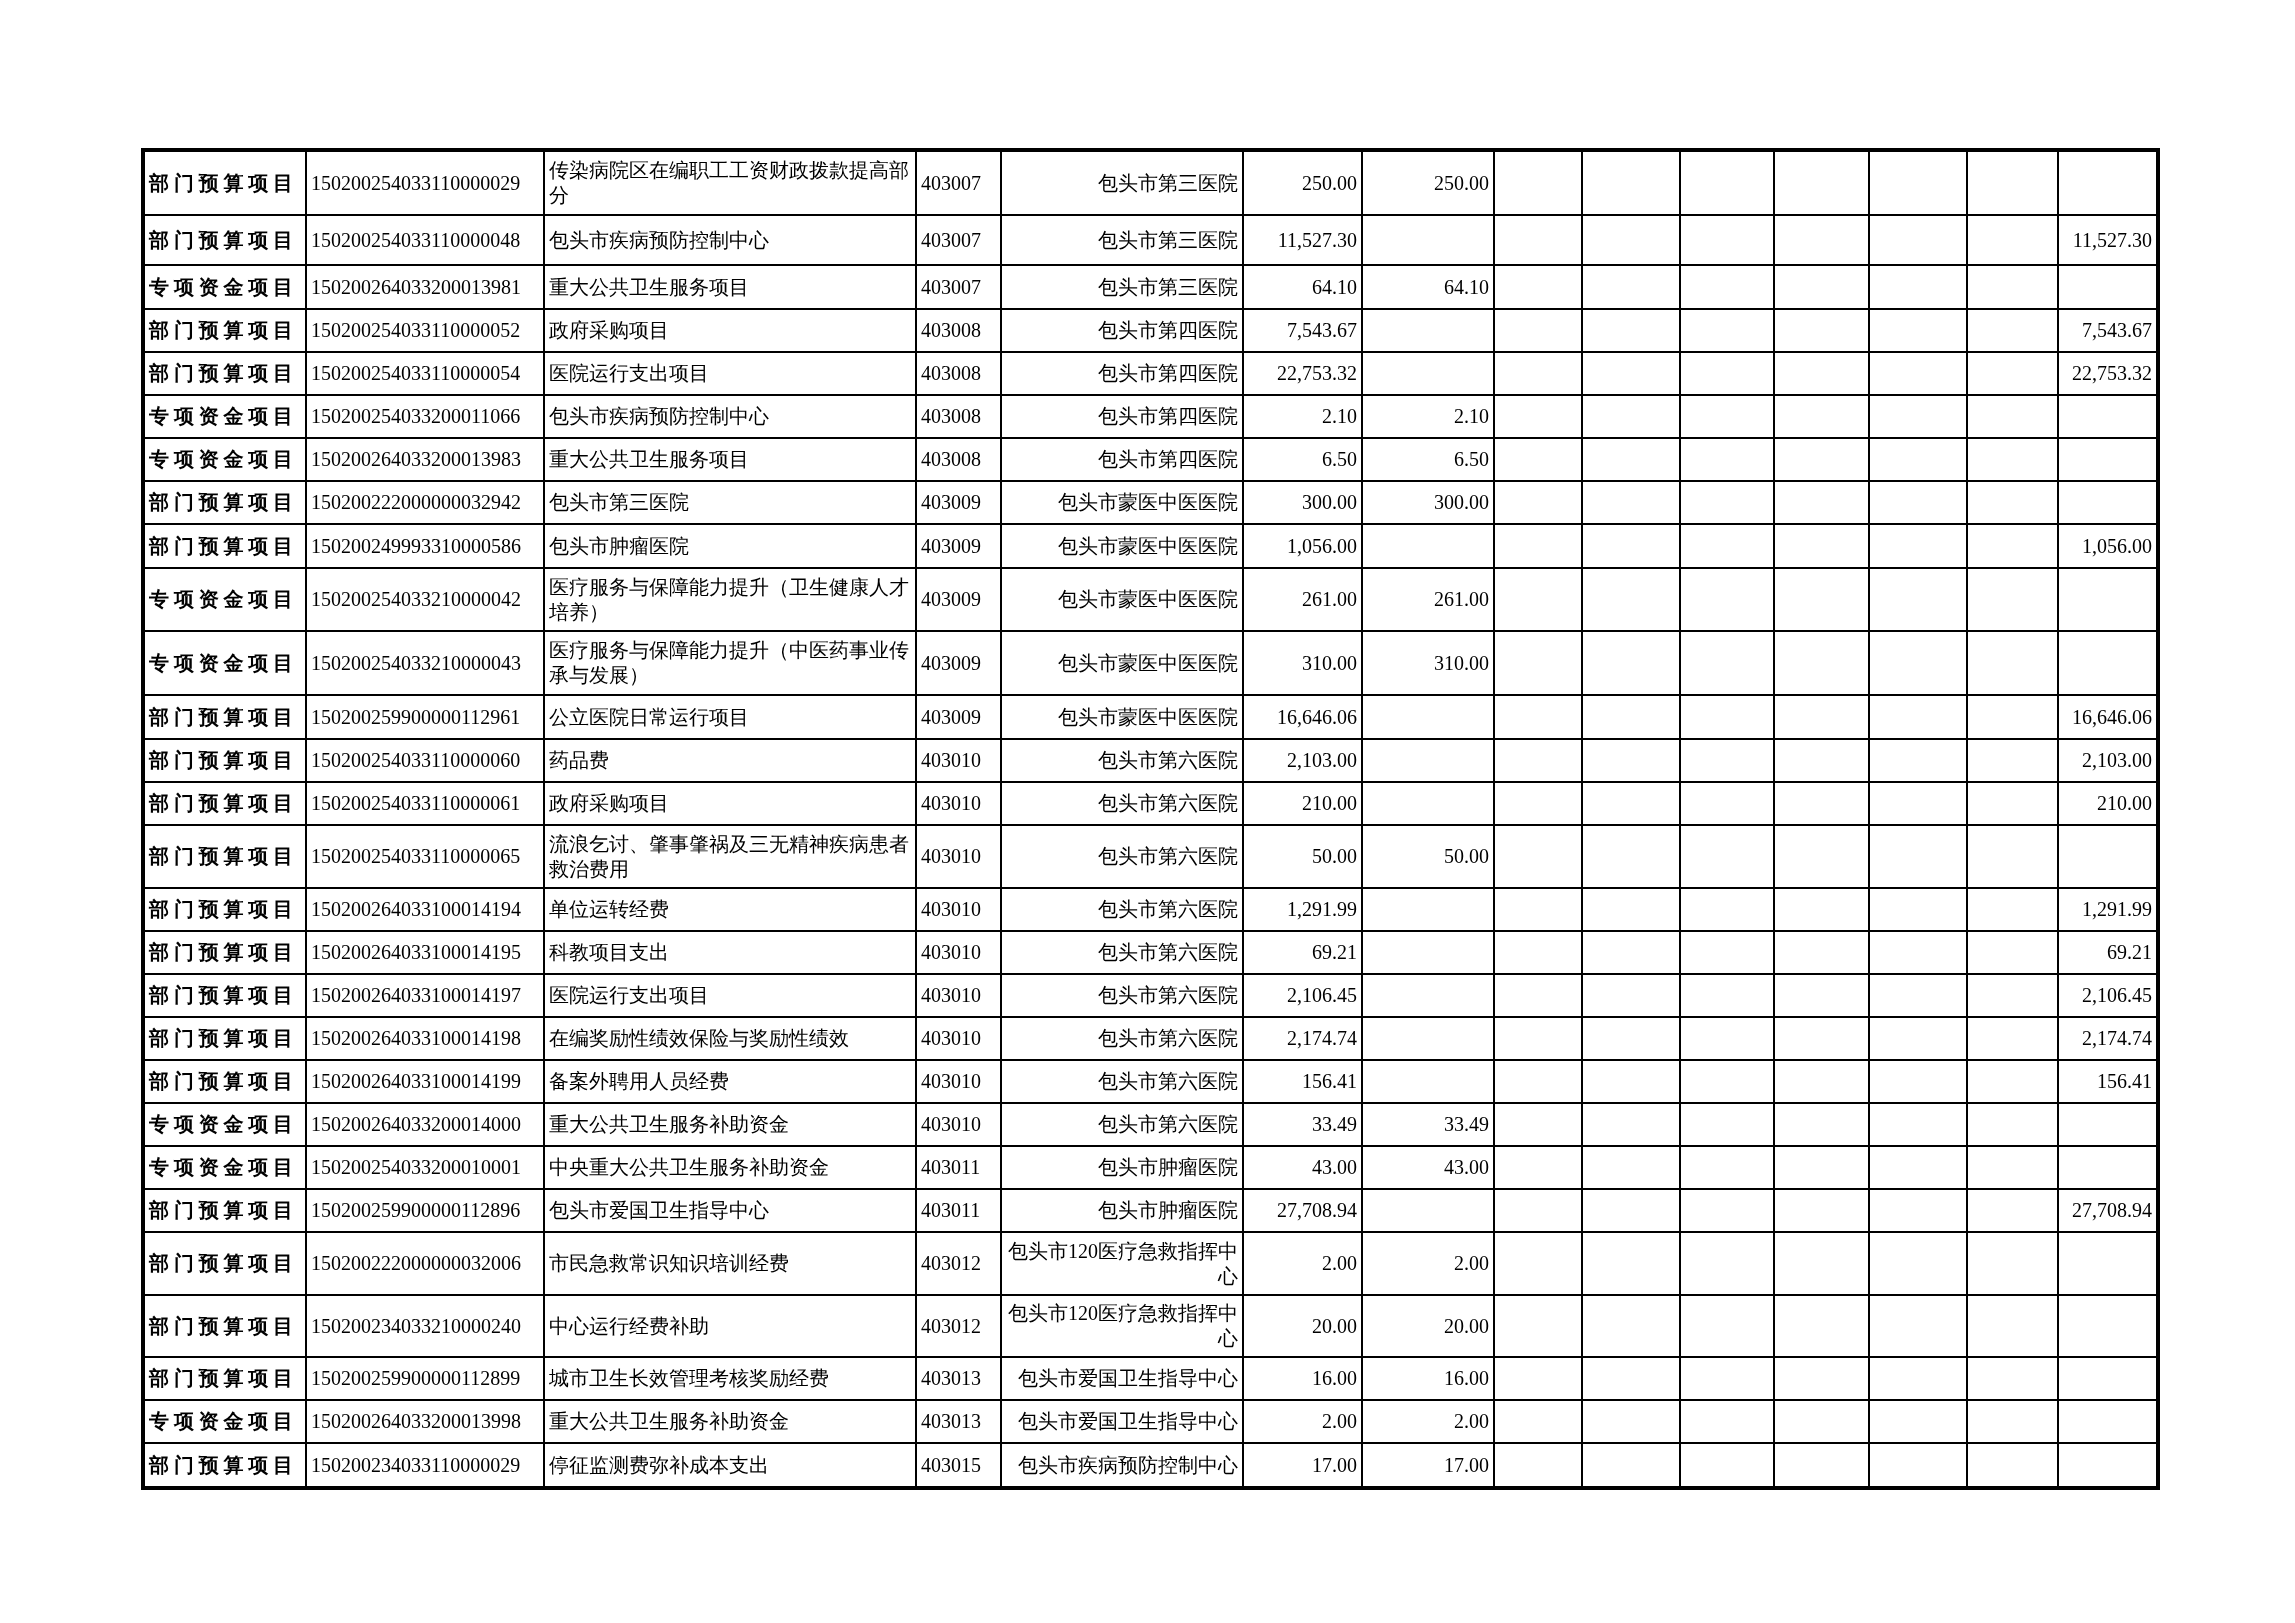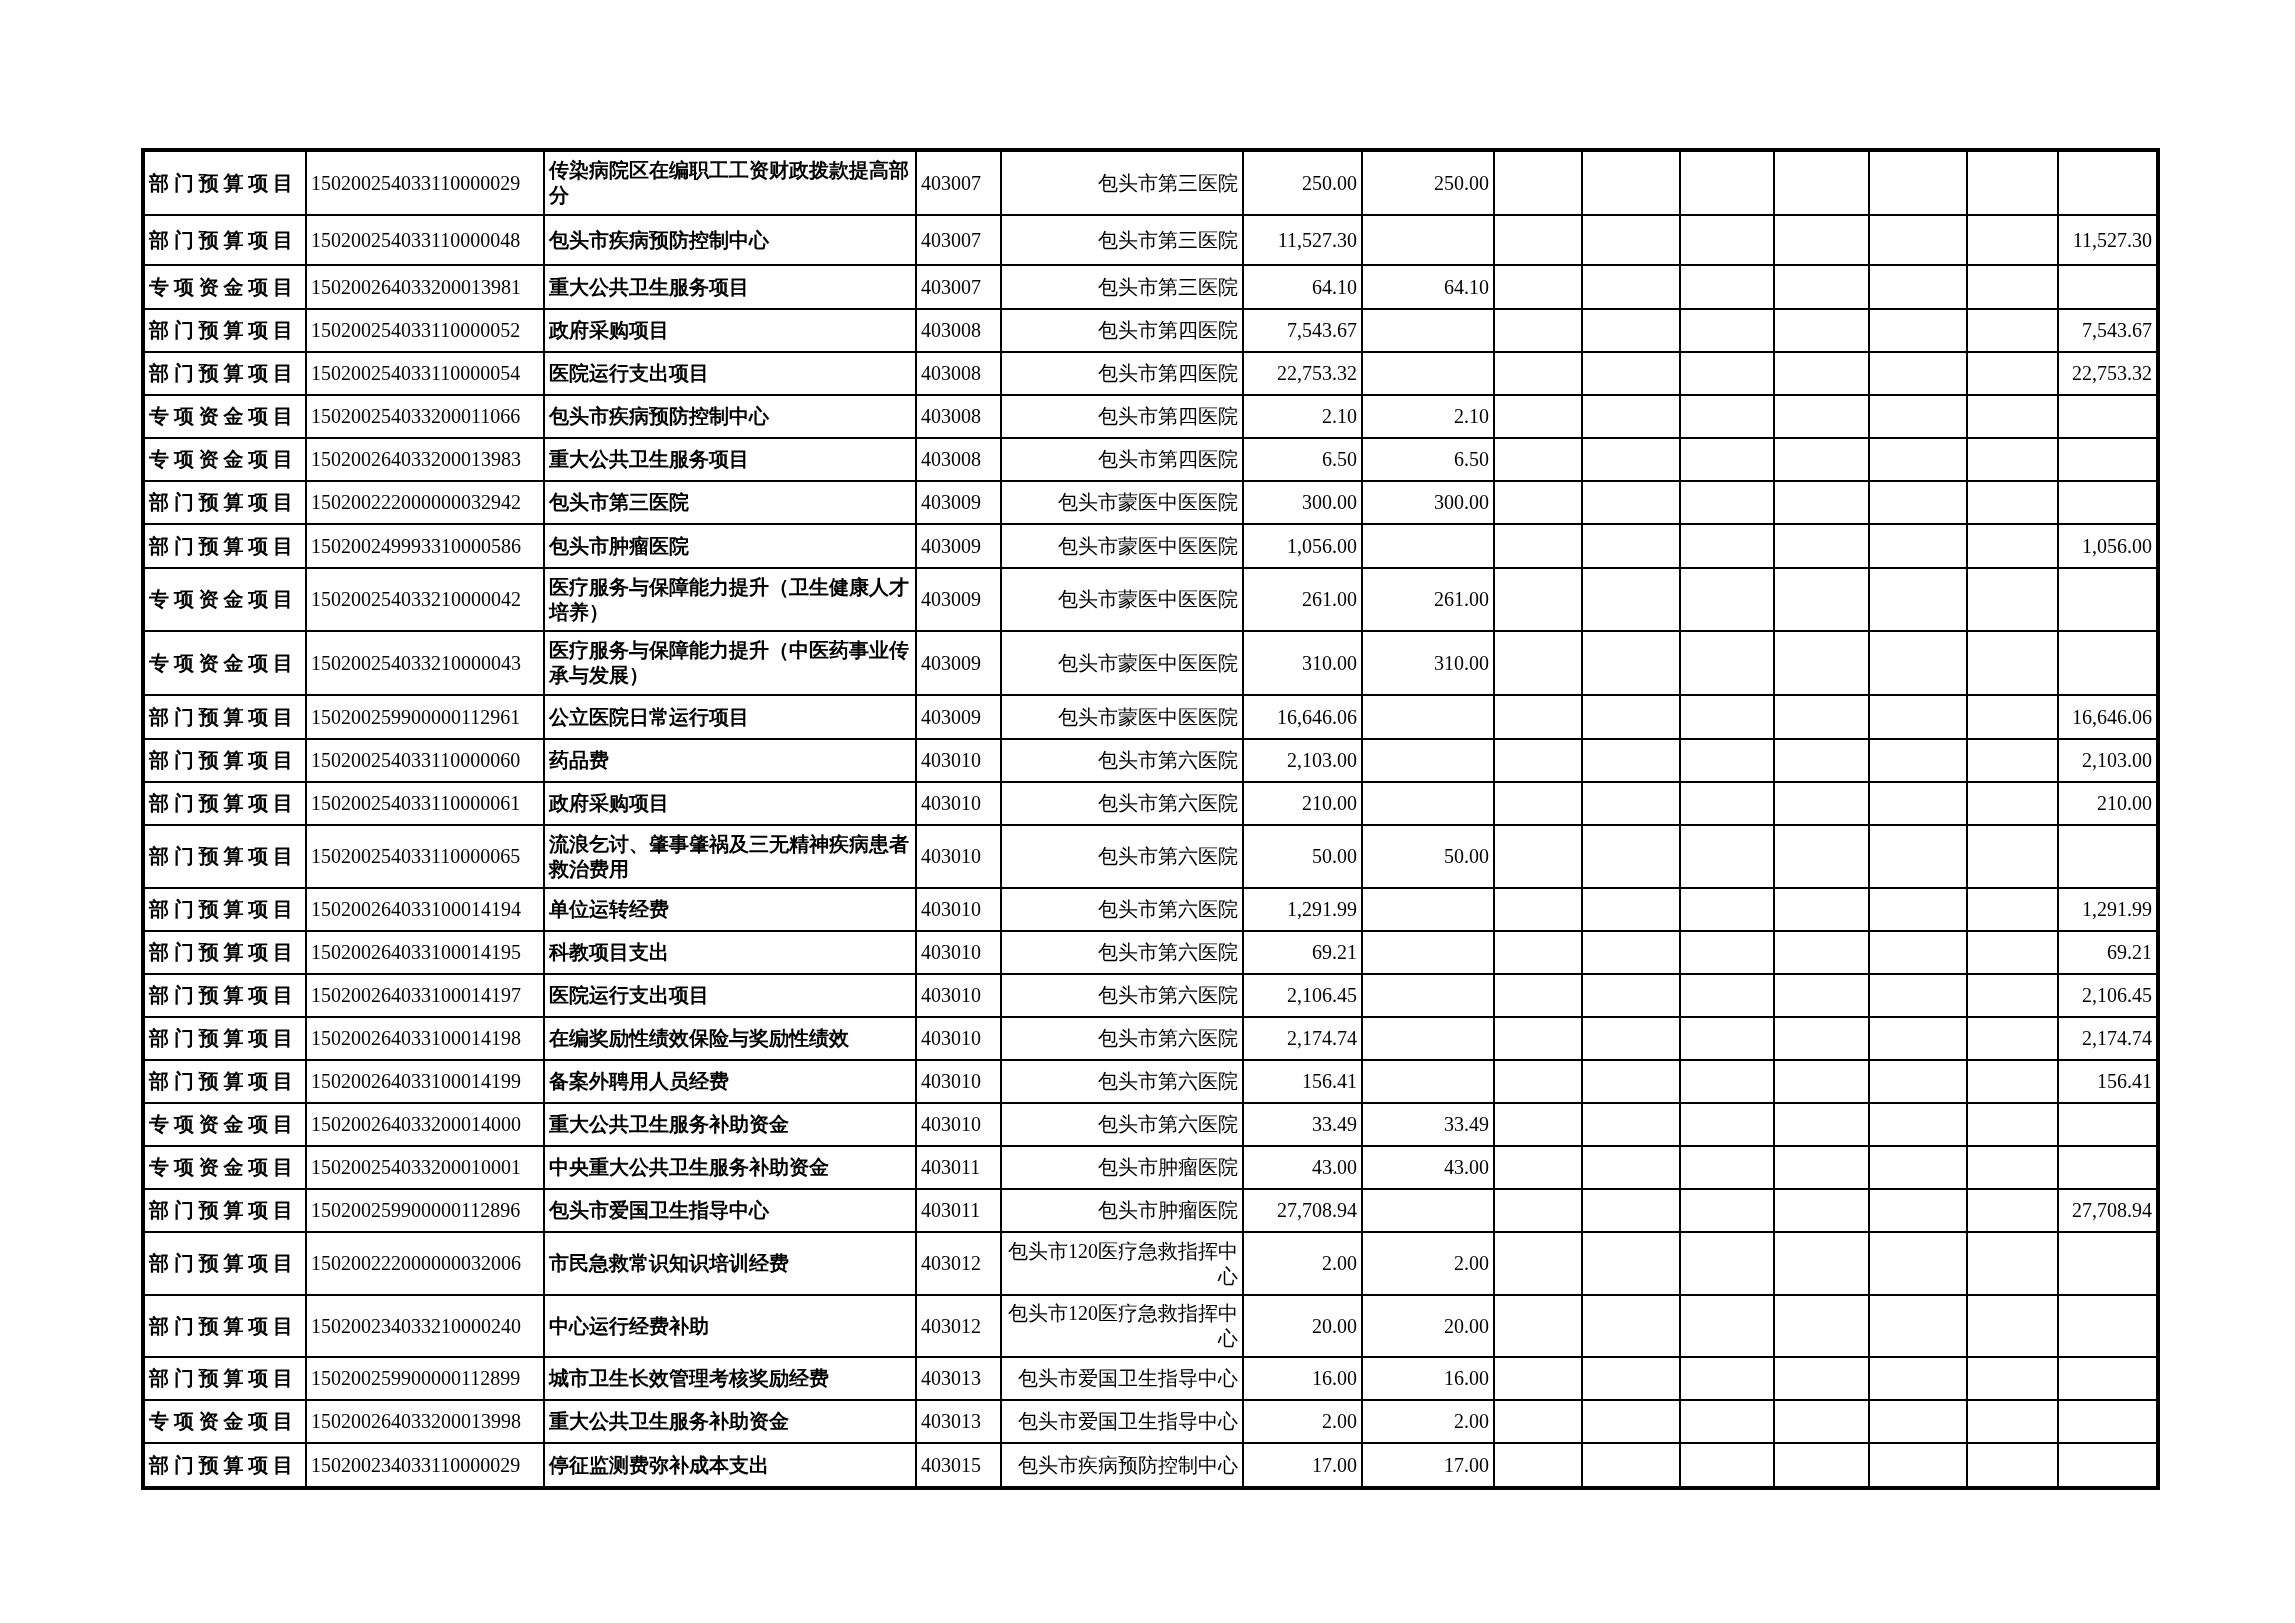--- a/index.html
+++ b/index.html
@@ -40,21 +40,20 @@
     letter-spacing: 4.8px;
     padding-left: 8.2px;
     font-weight: bold;
   }
   td.c-code {
     padding-left: 6.8px;
   }
   td.c-name {
     padding-left: 5.5px;
     padding-right: 2.7px;
-    font-weight: bold;
   }
   td.c-unitcode {
     padding-left: 5.5px;
   }
   td.c-unitname {
     padding-left: 4.1px;
     padding-right: 1.4px;
     text-align: right;
   }
   td.c-num {

